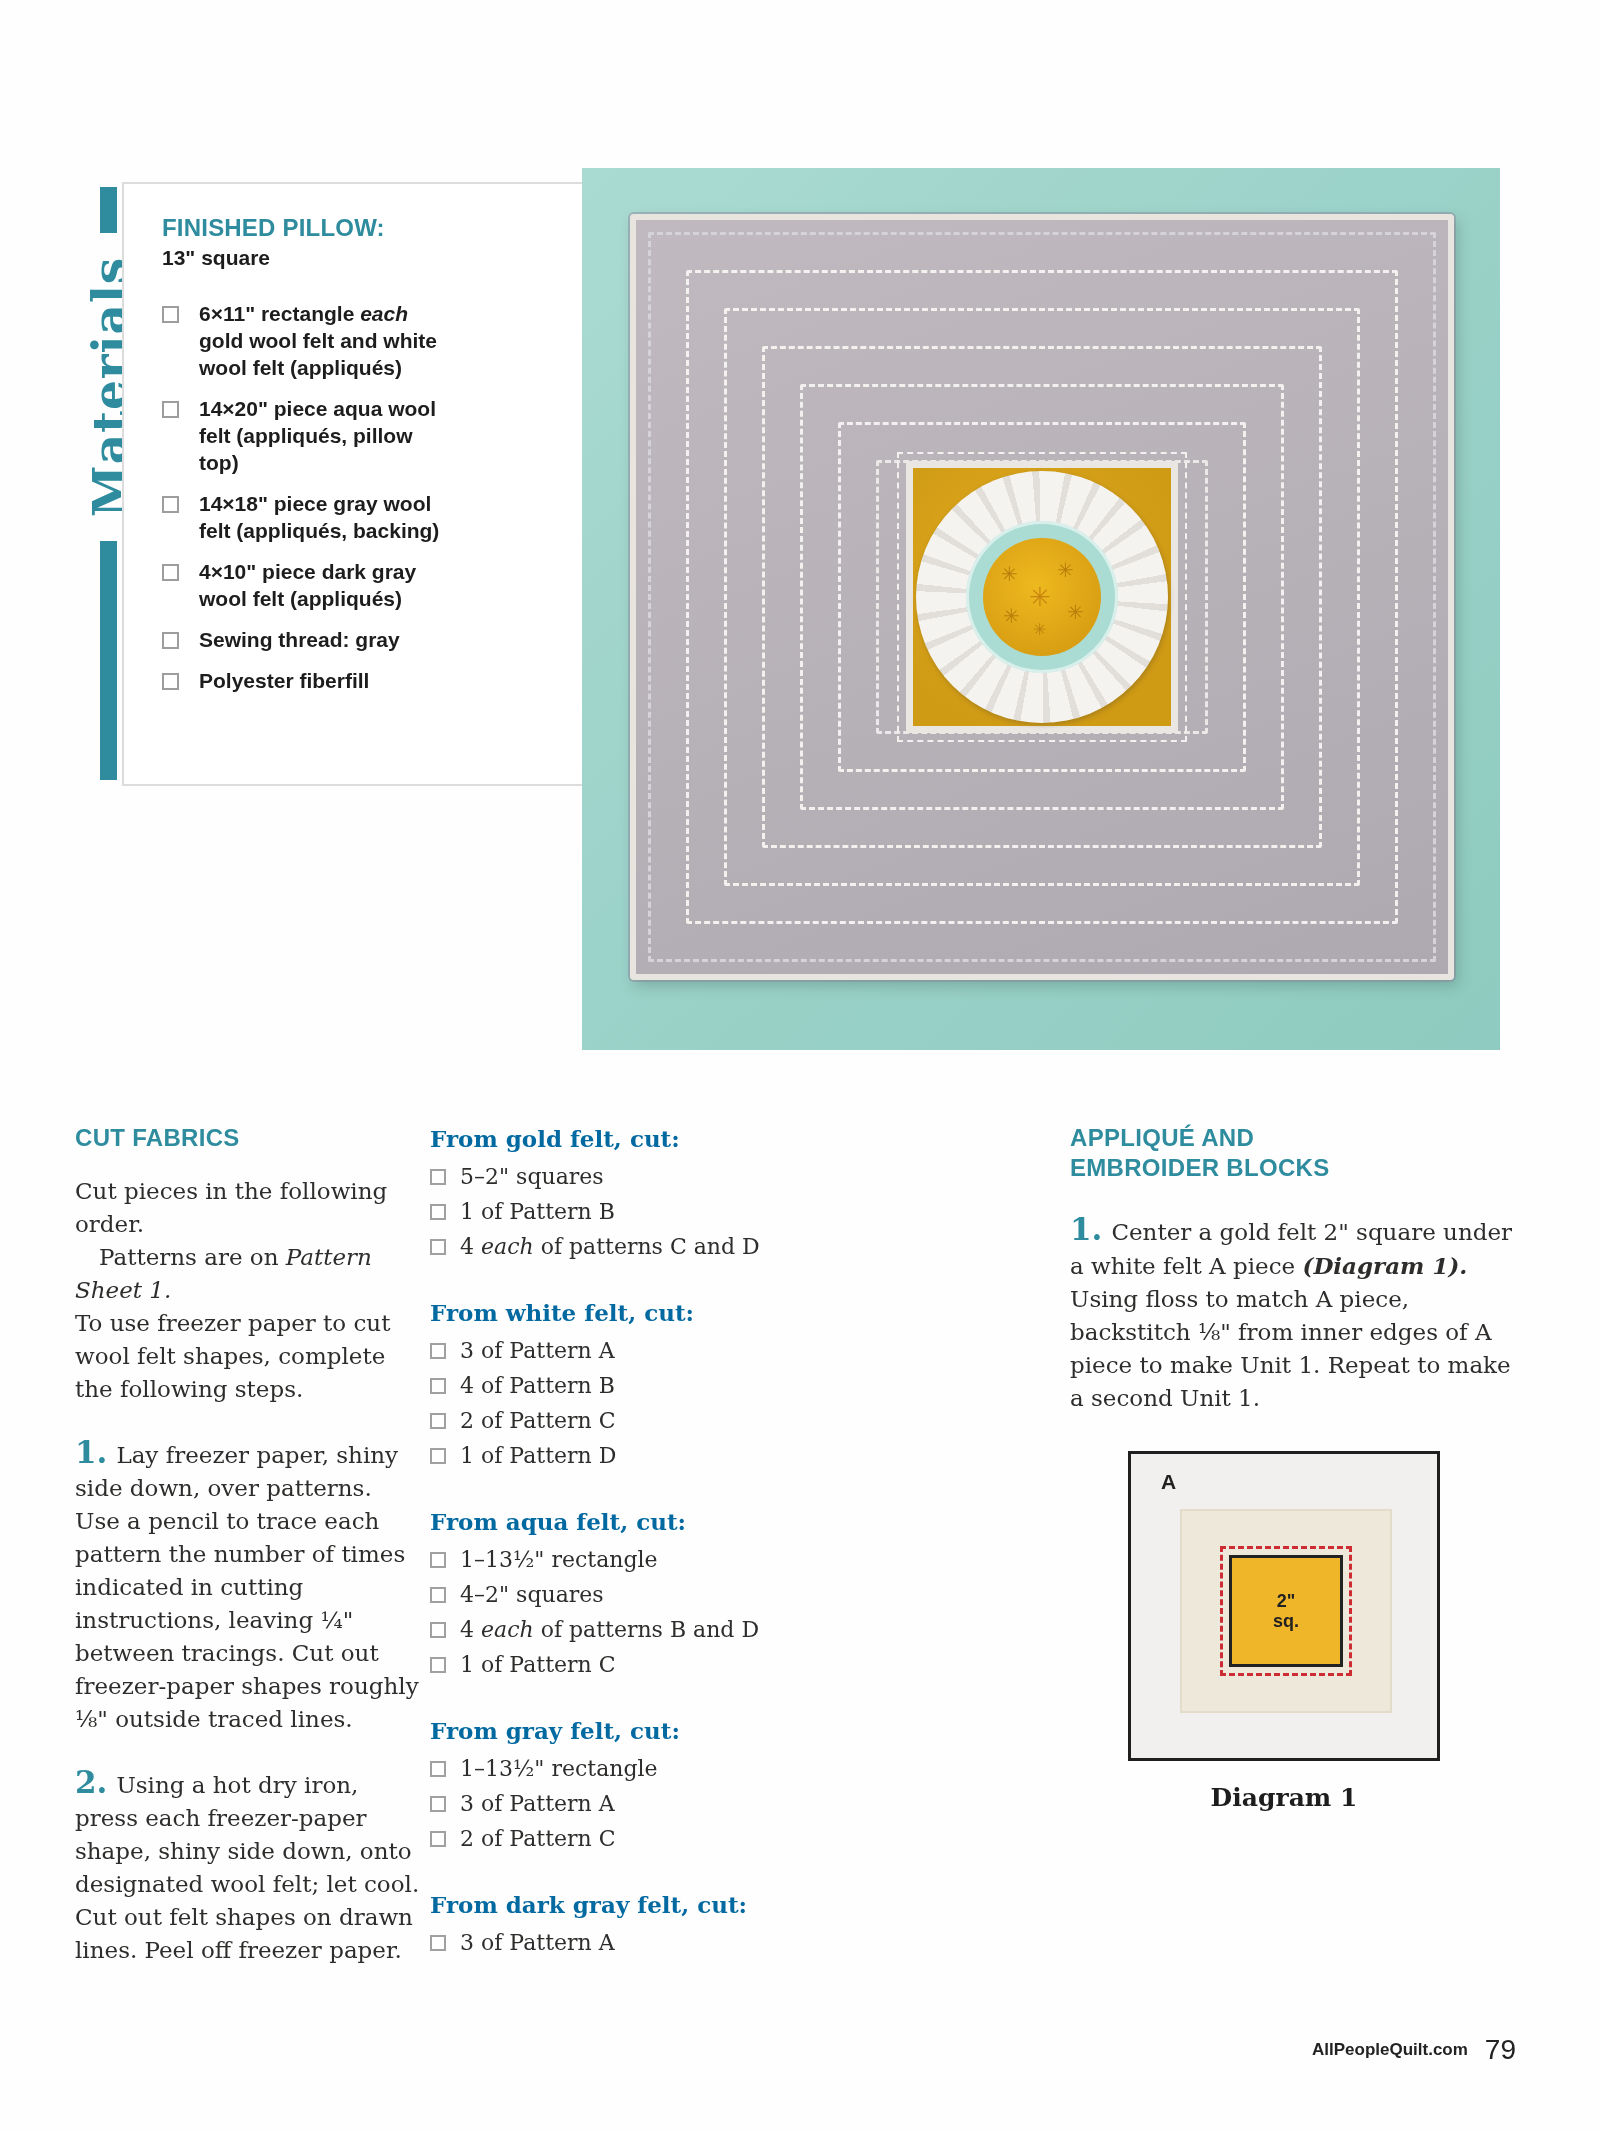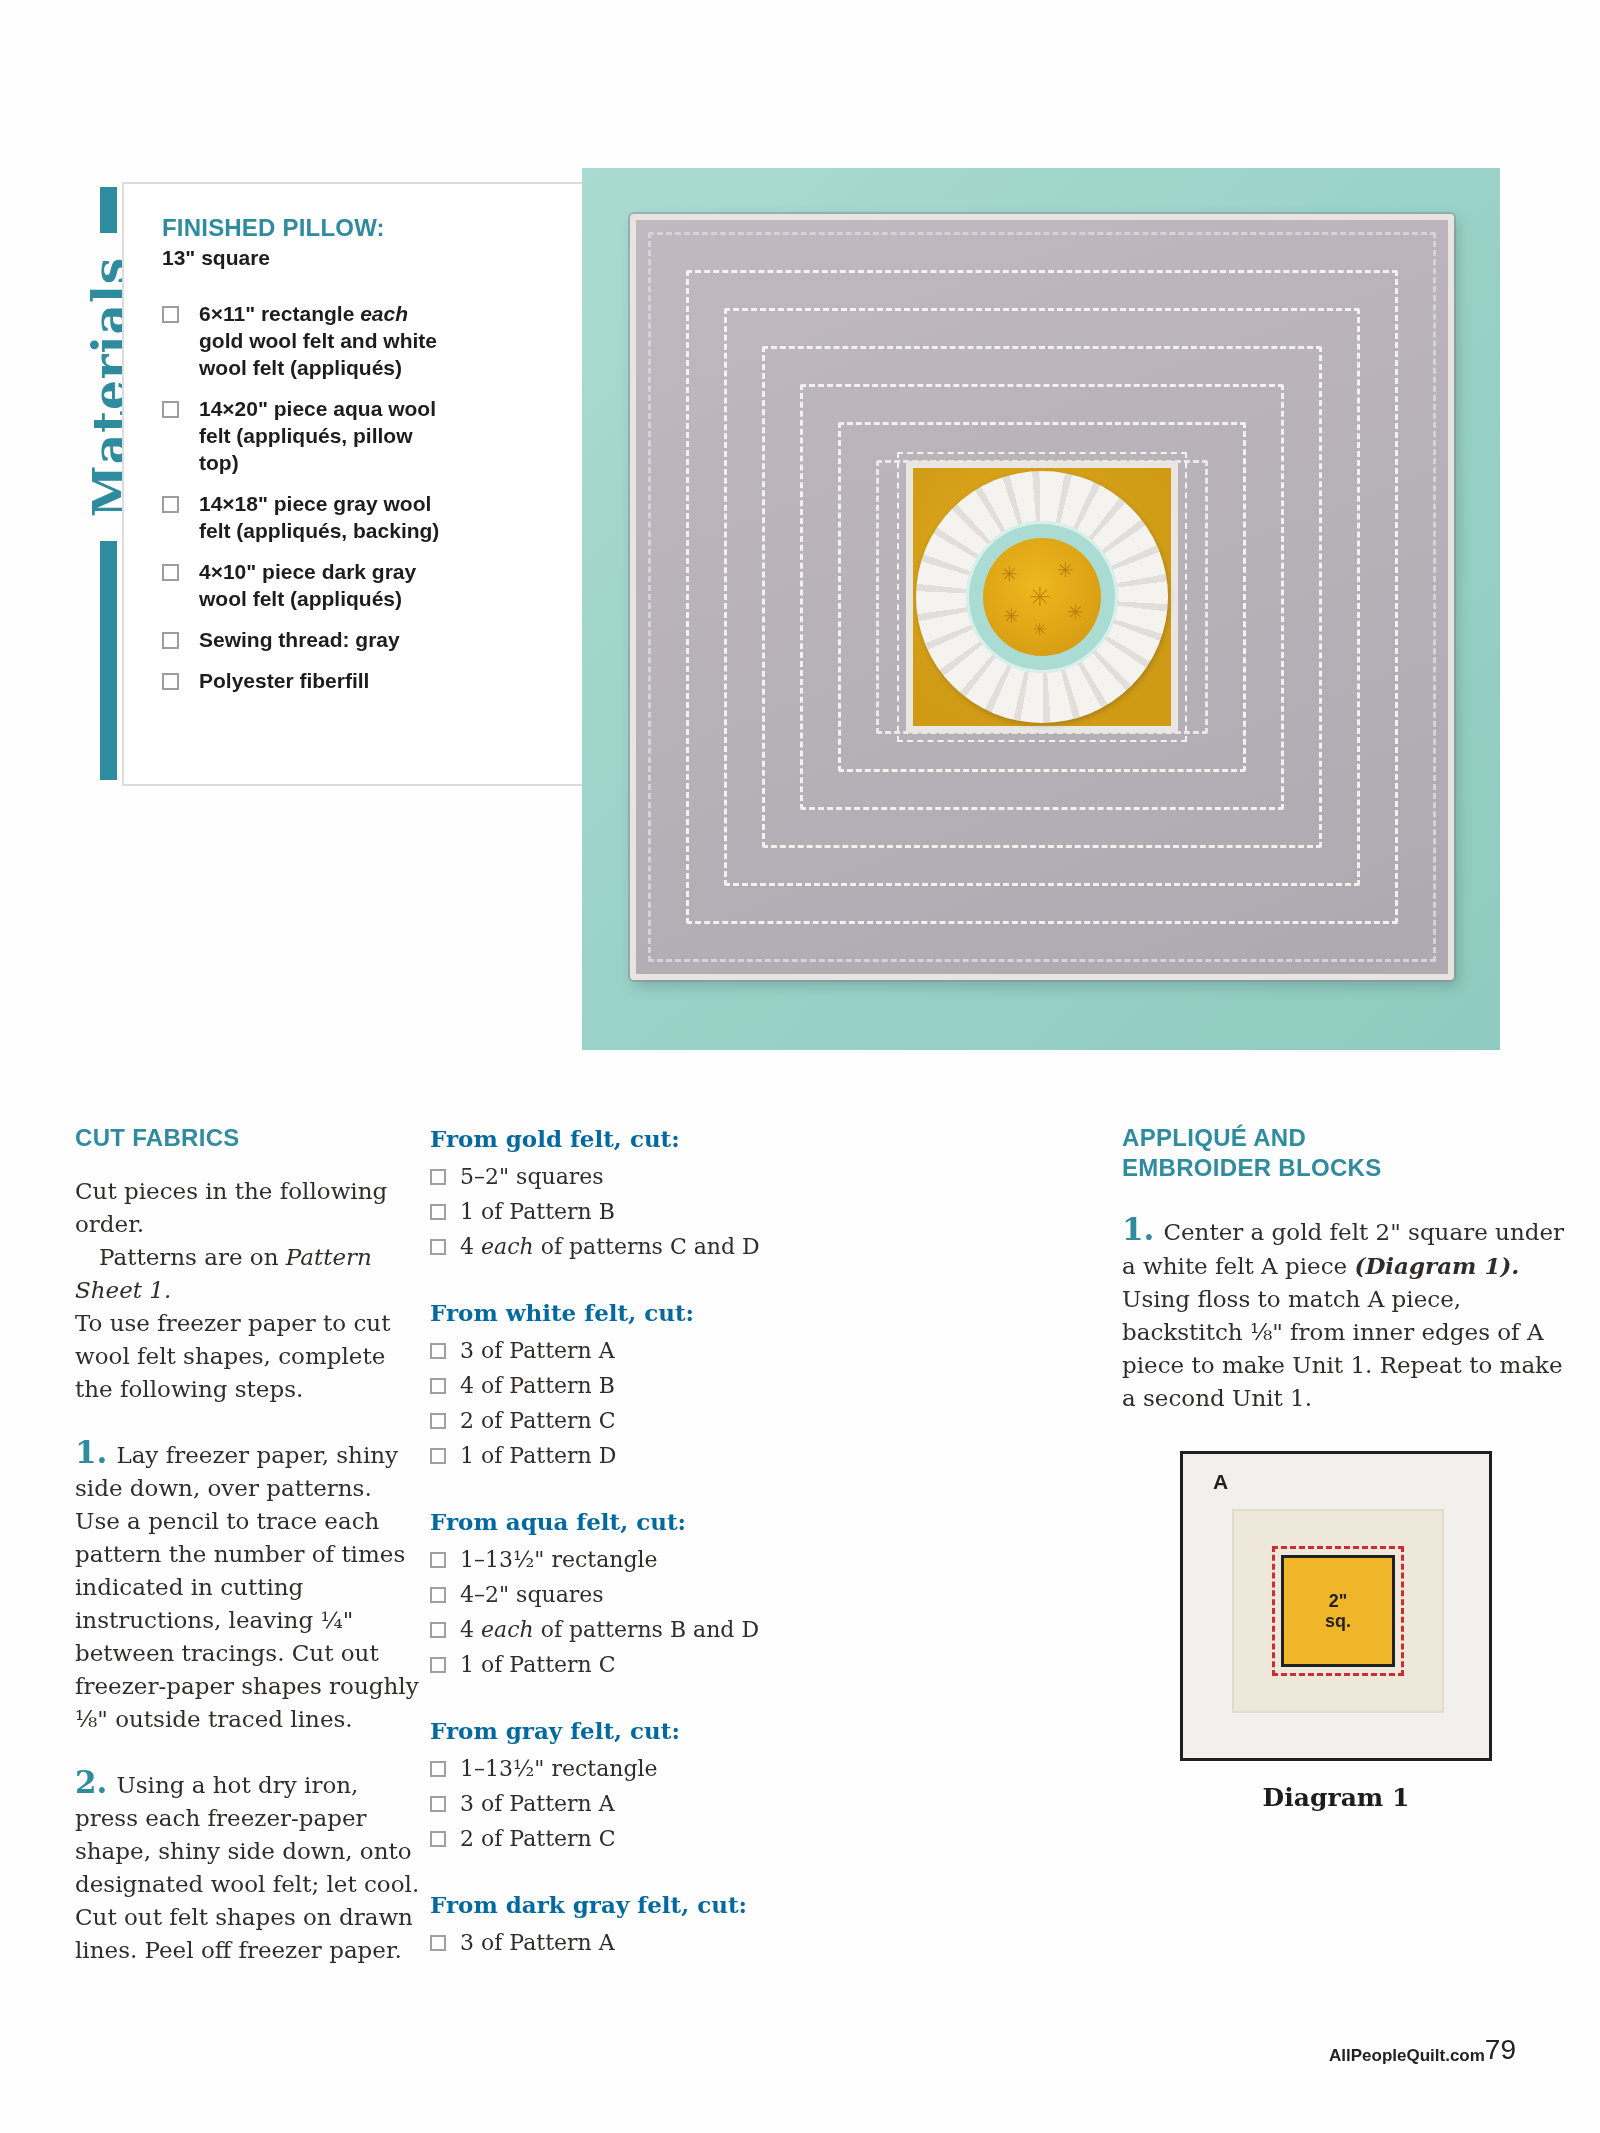--- a/index.html
+++ b/index.html
@@ -104,21 +104,21 @@
   }
   .body-t{font-size:23px;line-height:33px;color:#2e2d2b;margin-top:22px;}
   .indent{text-indent:24px;}
   .step{margin-top:31px;}
   .step-num{
     font-family:"DejaVu Serif",serif;font-weight:700;font-size:31px;
     color:#2e8c9e;margin-right:9px;line-height:1;
   }
   #col1{position:absolute;left:75px;top:1123px;width:348px;}
   #col2{position:absolute;left:430px;top:1125px;width:362px;}
-  #col3{position:absolute;left:1122px;top:1123px;width:458px;}
+  #col3{position:absolute;left:1070px;top:1123px;width:458px;}
 
   .cut-group{margin-bottom:35px;}
   .cut-group h4{
     font-family:"DejaVu Serif",serif;font-weight:700;font-size:23px;
     color:#0369a1;margin:0 0 7px 0;
   }
   .cut-item{
     position:relative;padding-left:30px;font-size:22px;line-height:35px;color:#2e2d2b;
   }
   .chk2{
@@ -152,21 +152,21 @@
     font-family:"Liberation Sans",sans-serif;font-weight:700;font-size:18px;
     line-height:20px;color:#222;
   }
   .diagram-caption{
     text-align:center;font-family:"DejaVu Serif",serif;font-weight:700;
     font-size:25px;color:#1d1d1d;margin-top:22px;
   }
 
   
   #footer{
-    position:absolute;right:84px;top:2034px;display:flex;align-items:flex-end;
+    position:absolute;right:84px;top:2034px;display:flex;align-items:center;gap:17px;
   }
   #footer .site{
     font-family:"Liberation Sans",sans-serif;font-weight:700;font-size:17px;color:#222;
   }
   #footer .pageno{
     font-family:"Liberation Sans",sans-serif;font-weight:400;font-size:28px;color:#222;
   }
 </style>
 </head>
 <body>

